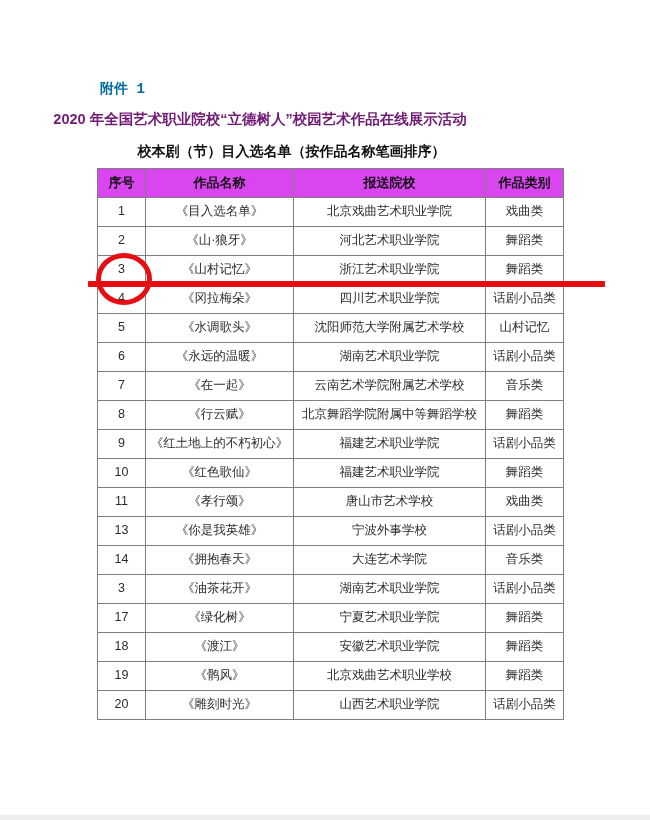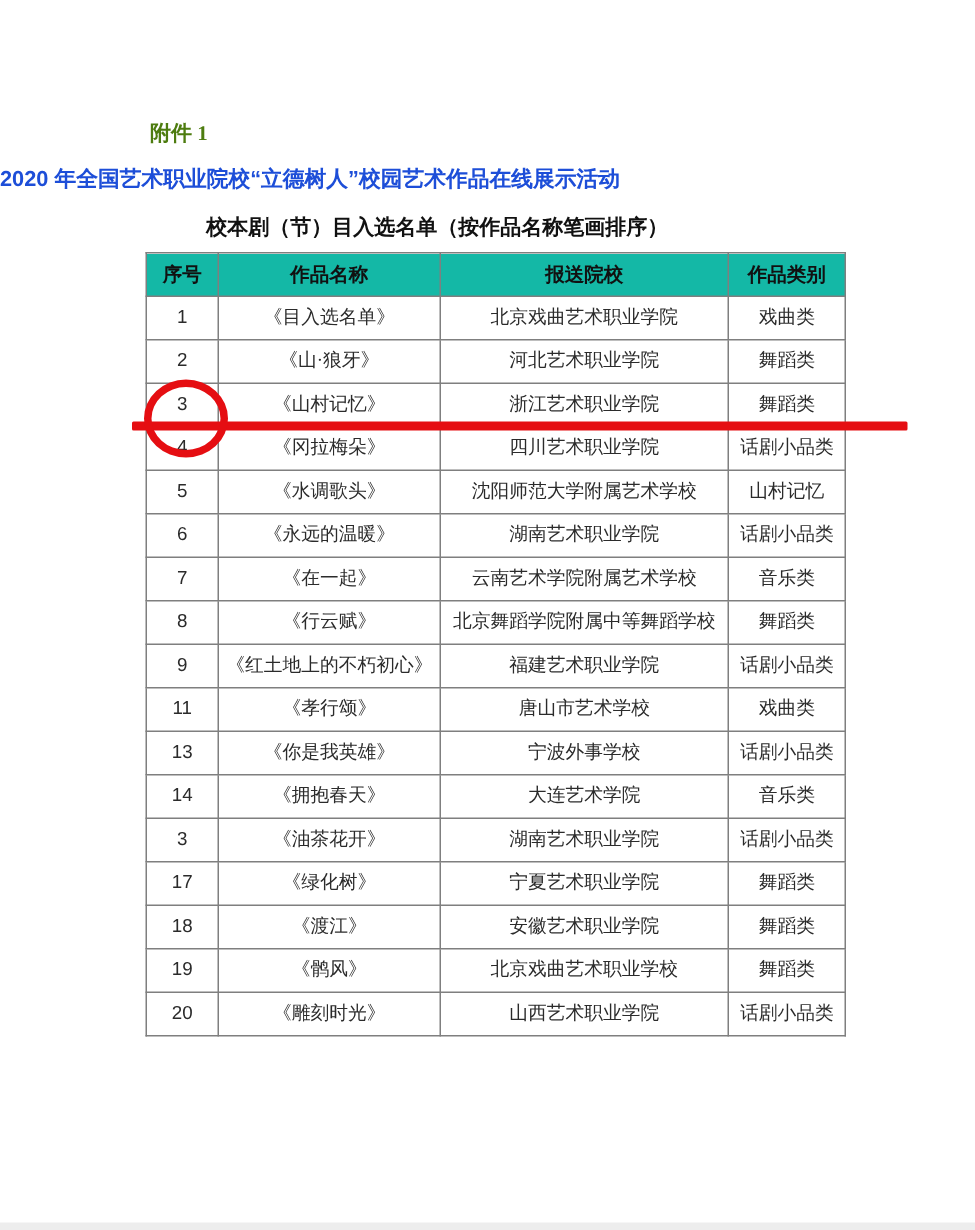--- a/index.html
+++ b/index.html
@@ -3,46 +3,46 @@
 <meta charset="utf-8">
 <style>
   html,body{margin:0;padding:0;}
   body{
     width:650px;height:820px;position:relative;background:#ffffff;
     font-family:"Liberation Serif","DejaVu Serif",serif;
     color:#222;overflow:hidden;
   }
   .attachment{
     position:absolute;left:100px;top:80px;
-    font-family:Liberation Serif, serif;
-    font-weight:bold;font-size:14px;color:#4d7c0f;
+    font-family:Liberation Mono, monospace;
+    font-weight:bold;font-size:14px;color:#0369a1;
   }
   .title1{
-    position:absolute;left:0;top:110px;width:520px;text-align:left;
-    font-weight:bold;font-size:14.5px;color:#1d4ed8;
+    position:absolute;left:0;top:110px;width:520px;text-align:center;
+    font-weight:bold;font-size:14.5px;color:#701a75;
     font-family:"Liberation Sans","DejaVu Sans",sans-serif;
   }
   .title2{
     position:absolute;left:0;top:143px;width:583px;text-align:center;
     font-weight:bold;font-size:14px;color:#111;
     font-family:"Liberation Sans","DejaVu Sans",sans-serif;
   }
   table.doc{
     position:absolute;left:97px;top:168px;width:466px;
     border-collapse:collapse;table-layout:fixed;
   }
   table.doc th,table.doc td{
     border:1px solid #7f7f7f;
     height:28px;padding:0 2px;
     text-align:center;vertical-align:middle;
     font-size:12.5px;line-height:1.1;
     overflow:hidden;white-space:nowrap;
   }
   table.doc th{
-    background:#14b8a6;font-weight:bold;color:#111;
+    background:#d946ef;font-weight:bold;color:#111;
     font-family:"Liberation Sans","DejaVu Sans",sans-serif;
     font-size:13px;
   }
   table.doc col.c-num{width:48px;}
   table.doc col.c-title{width:148px;}
   table.doc col.c-school{width:192px;}
   table.doc col.c-cat{width:78px;}
   table.doc td.num{
     font-family:"Liberation Sans","DejaVu Sans",sans-serif;
     font-size:12.5px;color:#2b2b2b;
@@ -132,20 +132,26 @@
         <td>北京舞蹈学院附属中等舞蹈学校</td>
         <td>舞蹈类</td>
       </tr>
       <tr>
         <td class="num">9</td>
         <td>《红土地上的不朽初心》</td>
         <td>福建艺术职业学院</td>
         <td>话剧小品类</td>
       </tr>
       <tr>
+        <td class="num">10</td>
+        <td>《红色歌仙》</td>
+        <td>福建艺术职业学院</td>
+        <td>舞蹈类</td>
+      </tr>
+      <tr>
         <td class="num">11</td>
         <td>《孝行颂》</td>
         <td>唐山市艺术学校</td>
         <td>戏曲类</td>
       </tr>
       <tr>
         <td class="num">13</td>
         <td>《你是我英雄》</td>
         <td>宁波外事学校</td>
         <td>话剧小品类</td>

